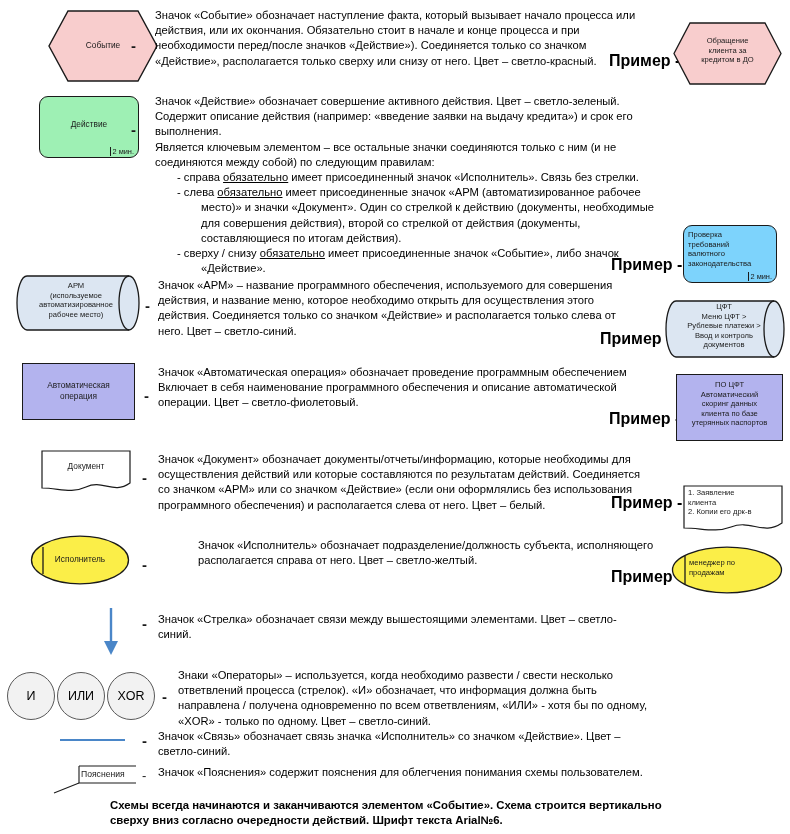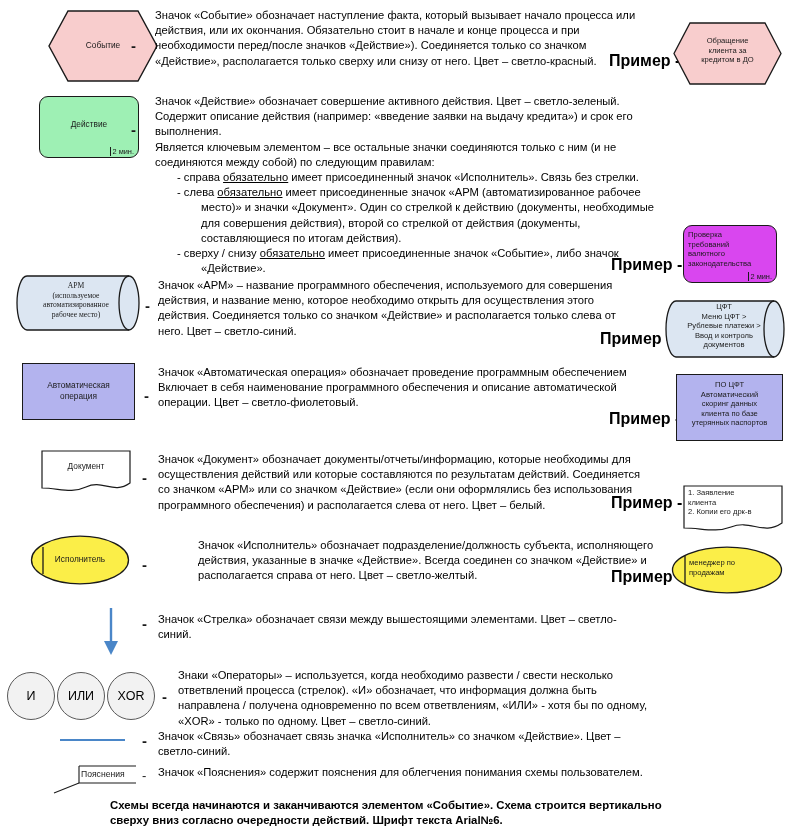--- a/index.html
+++ b/index.html
@@ -199,31 +199,31 @@
   <span class="bullet"><span>- слева </span><span class="u">обязательно</span><span> имеет присоединенные значок «АРМ (автоматизированное рабочее</span></span>
   <span class="bullet2">место)» и значки «Документ». Один со стрелкой к действию (документы, необходимые</span>
   <span class="bullet2">для совершения действия), второй со стрелкой от действия (документы,</span>
   <span class="bullet2">составляющиеся по итогам действия).</span>
 
   <span class="bullet"><span>- сверху / снизу </span><span class="u">обязательно</span><span> имеет присоединенные значок «Событие», либо значок</span></span>
   <span class="bullet2">«Действие».</span>
 </div>
 
 <div class="primer" style="left:611px; top:256px;">Пример -</div>
-<div class="rrect" style="left:683px; top:225px; width:94px; height:58px; background:#d946ef;">
+<div class="rrect" style="left:683px; top:225px; width:94px; height:58px; background:#7dd3fc;">
   <div class="shape-label small" style="top:4px; text-align:left; left:4px; right:3px;">
     <span>Проверка</span><br>
     <span>требований</span><br>
     <span>валютного</span><br>
     <span>законодательства</span>
   </div>
   <div class="time-note">2 мин.</div>
 </div>
 
-<div class="cyl" style="left:16px; top:275px;font-family:Liberation Serif, serif;">
+<div class="cyl" style="left:16px; top:275px;">
   <svg width="124" height="56" viewBox="0 0 124 56">
     <path d="M11,1 L113,1 A10,27 0 0 1 113,55 L11,55 A10,27 0 0 1 11,1 Z" fill="#dce6f2" stroke="#1a1a1a" stroke-width="1.3"></path>
     <path d="M113,1 A10,27 0 0 0 113,55" fill="none" stroke="#1a1a1a" stroke-width="1.3"></path>
   </svg>
   <div class="shape-label small" style="top:6px; left:8px; right:12px;">
     <span>АРМ</span><br>
     <span>(используемое</span><br>
     <span>автоматизированное</span><br>
     <span>рабочее место)</span>
   </div>
@@ -308,21 +308,20 @@
   <svg width="100" height="50" viewBox="0 0 100 50">
     <ellipse cx="50" cy="25" rx="48.5" ry="23.8" fill="#fbee48" stroke="#1a1a1a" stroke-width="1.3"></ellipse>
     <line x1="13" y1="12" x2="13" y2="39" stroke="#1a1a1a" stroke-width="1.3"></line>
   </svg>
   <div class="shape-label" style="top:19px;">Исполнитель</div>
 </div>
 <div class="dash" style="left:142px; top:557px;">-</div>
 
 <div class="desc" style="left:158px; top:538px; width:520px;margin-left:40px;">
   <div>Значок «Исполнитель» обозначает подразделение/должность субъекта, исполняющего</div>
-  <div>действия, указанные в значке «Действие». Всегда соединен со значком «Действие» и</div>
   <div>располагается справа от него. Цвет – светло-желтый.</div>
 </div>
 <div class="primer" style="left:611px; top:568px;">Пример -</div>
 
 <div class="ellip" style="left:671px; top:546px;">
   <svg width="112" height="48" viewBox="0 0 112 48">
     <ellipse cx="56" cy="24" rx="54.5" ry="22.8" fill="#fbee48" stroke="#1a1a1a" stroke-width="1.3"></ellipse>
     <line x1="14" y1="10" x2="14" y2="38" stroke="#1a1a1a" stroke-width="1.3"></line>
   </svg>
   <div class="shape-label small" style="top:12px; text-align:left; left:18px; right:6px;">

